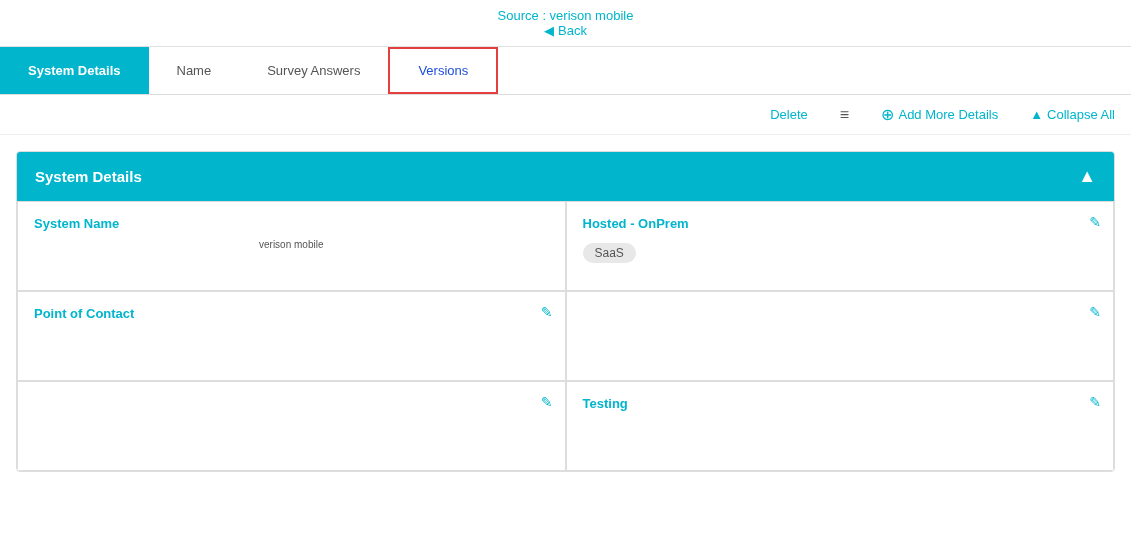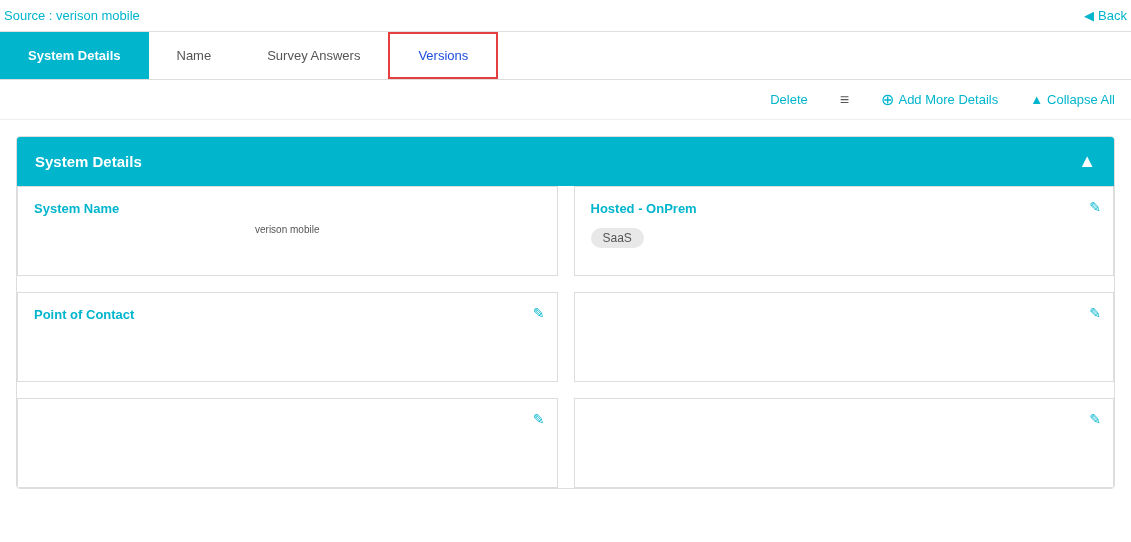--- a/index.html
+++ b/index.html
@@ -2,22 +2,23 @@
 <html><head>
   <meta charset="utf-8">
   <style>
     * { box-sizing: border-box; margin: 0; padding: 0; }
     body { font-family: Arial, sans-serif; font-size: 14px; background: #fff; color: #333; }
 
     .top-bar {
       display: flex;
       justify-content: space-between;
       align-items: center;
-      padding: 8px 4px;
+      padding: 8px 32px;
       border-bottom: 1px solid #e0e0e0;
+      flex-direction: column;
     }
     .source-link {
       color: #00b5cc;
       font-size: 13px;
       text-decoration: none;
     }
     .back-btn {
       color: #00b5cc;
       font-size: 13px;
       display: flex;
@@ -92,21 +93,21 @@
       font-weight: bold;
     }
     .section-header .chevron {
       font-size: 18px;
       cursor: pointer;
     }
 
     .cards-grid {
       display: grid;
       grid-template-columns: 1fr 1fr;
-      gap: 16px;
+      gap: 0;
       background: #fff;
     }
     .card {
       border: 1px solid #ddd;
       padding: 14px 16px;
       min-height: 90px;
       position: relative;
     }
     .card-title {
       color: #00b5cc;
@@ -184,16 +185,17 @@
         <div class="card-title">Point of Contact</div>
         <span class="card-edit-icon">✎</span>
       </div>
       <div class="card">
         <span class="card-edit-icon">✎</span>
       </div>
       <div class="card">
         <span class="card-edit-icon">✎</span>
       </div>
       <div class="card">
+        <div class="card-title">Testing</div>
         <span class="card-edit-icon">✎</span>
       </div>
     </div>
 </div>
 
 </body></html>

